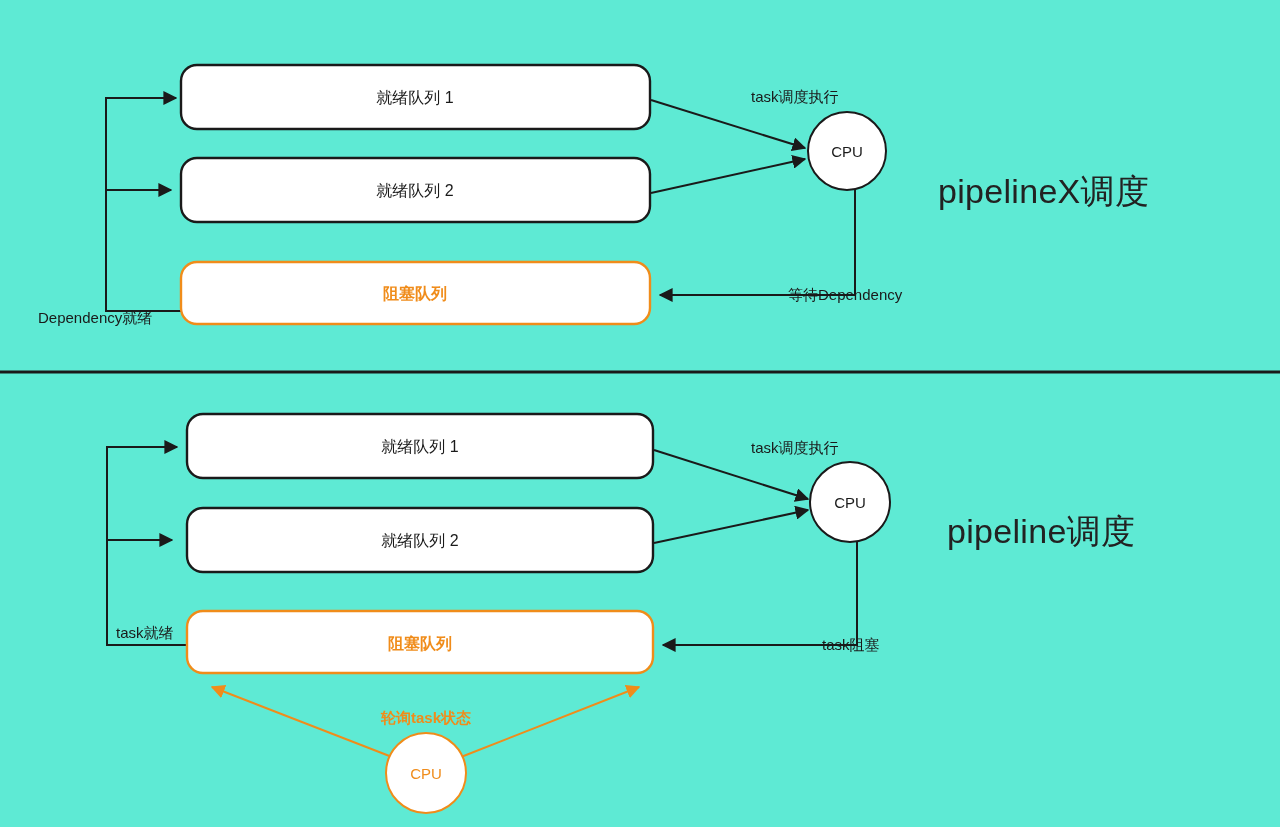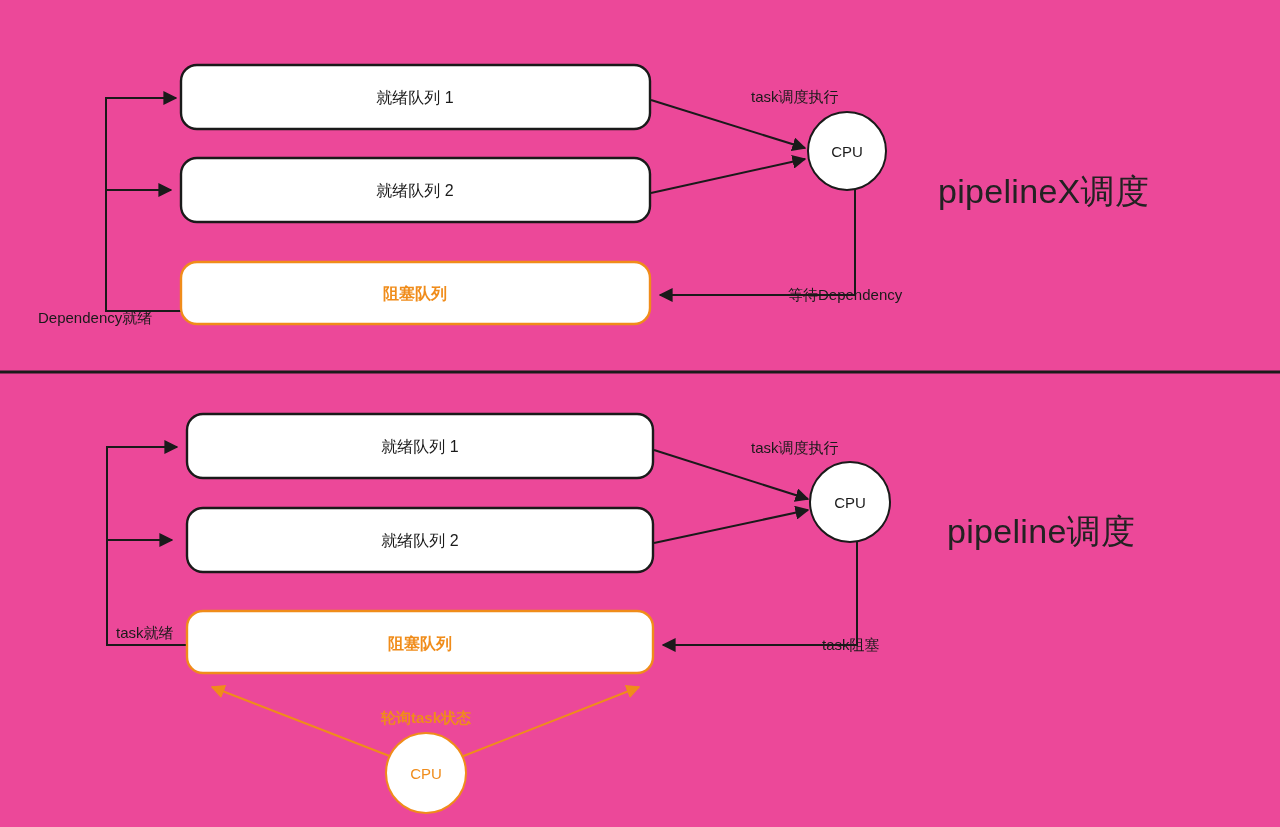--- a/index.html
+++ b/index.html
@@ -9,21 +9,21 @@
     background: #ffffff;
   }
   body {
     font-family: "Liberation Sans", "DejaVu Sans", sans-serif;
     color: #1a1a1a;
   }
   #canvas {
     position: relative;
     width: 1280px;
     height: 827px;
-    background: #ec4899;
+    background: #5eead4;
     overflow: hidden;
   }
   svg.layer {
     position: absolute;
     top: 0;
     left: 0;
     width: 1280px;
     height: 827px;
     pointer-events: none;
   }

